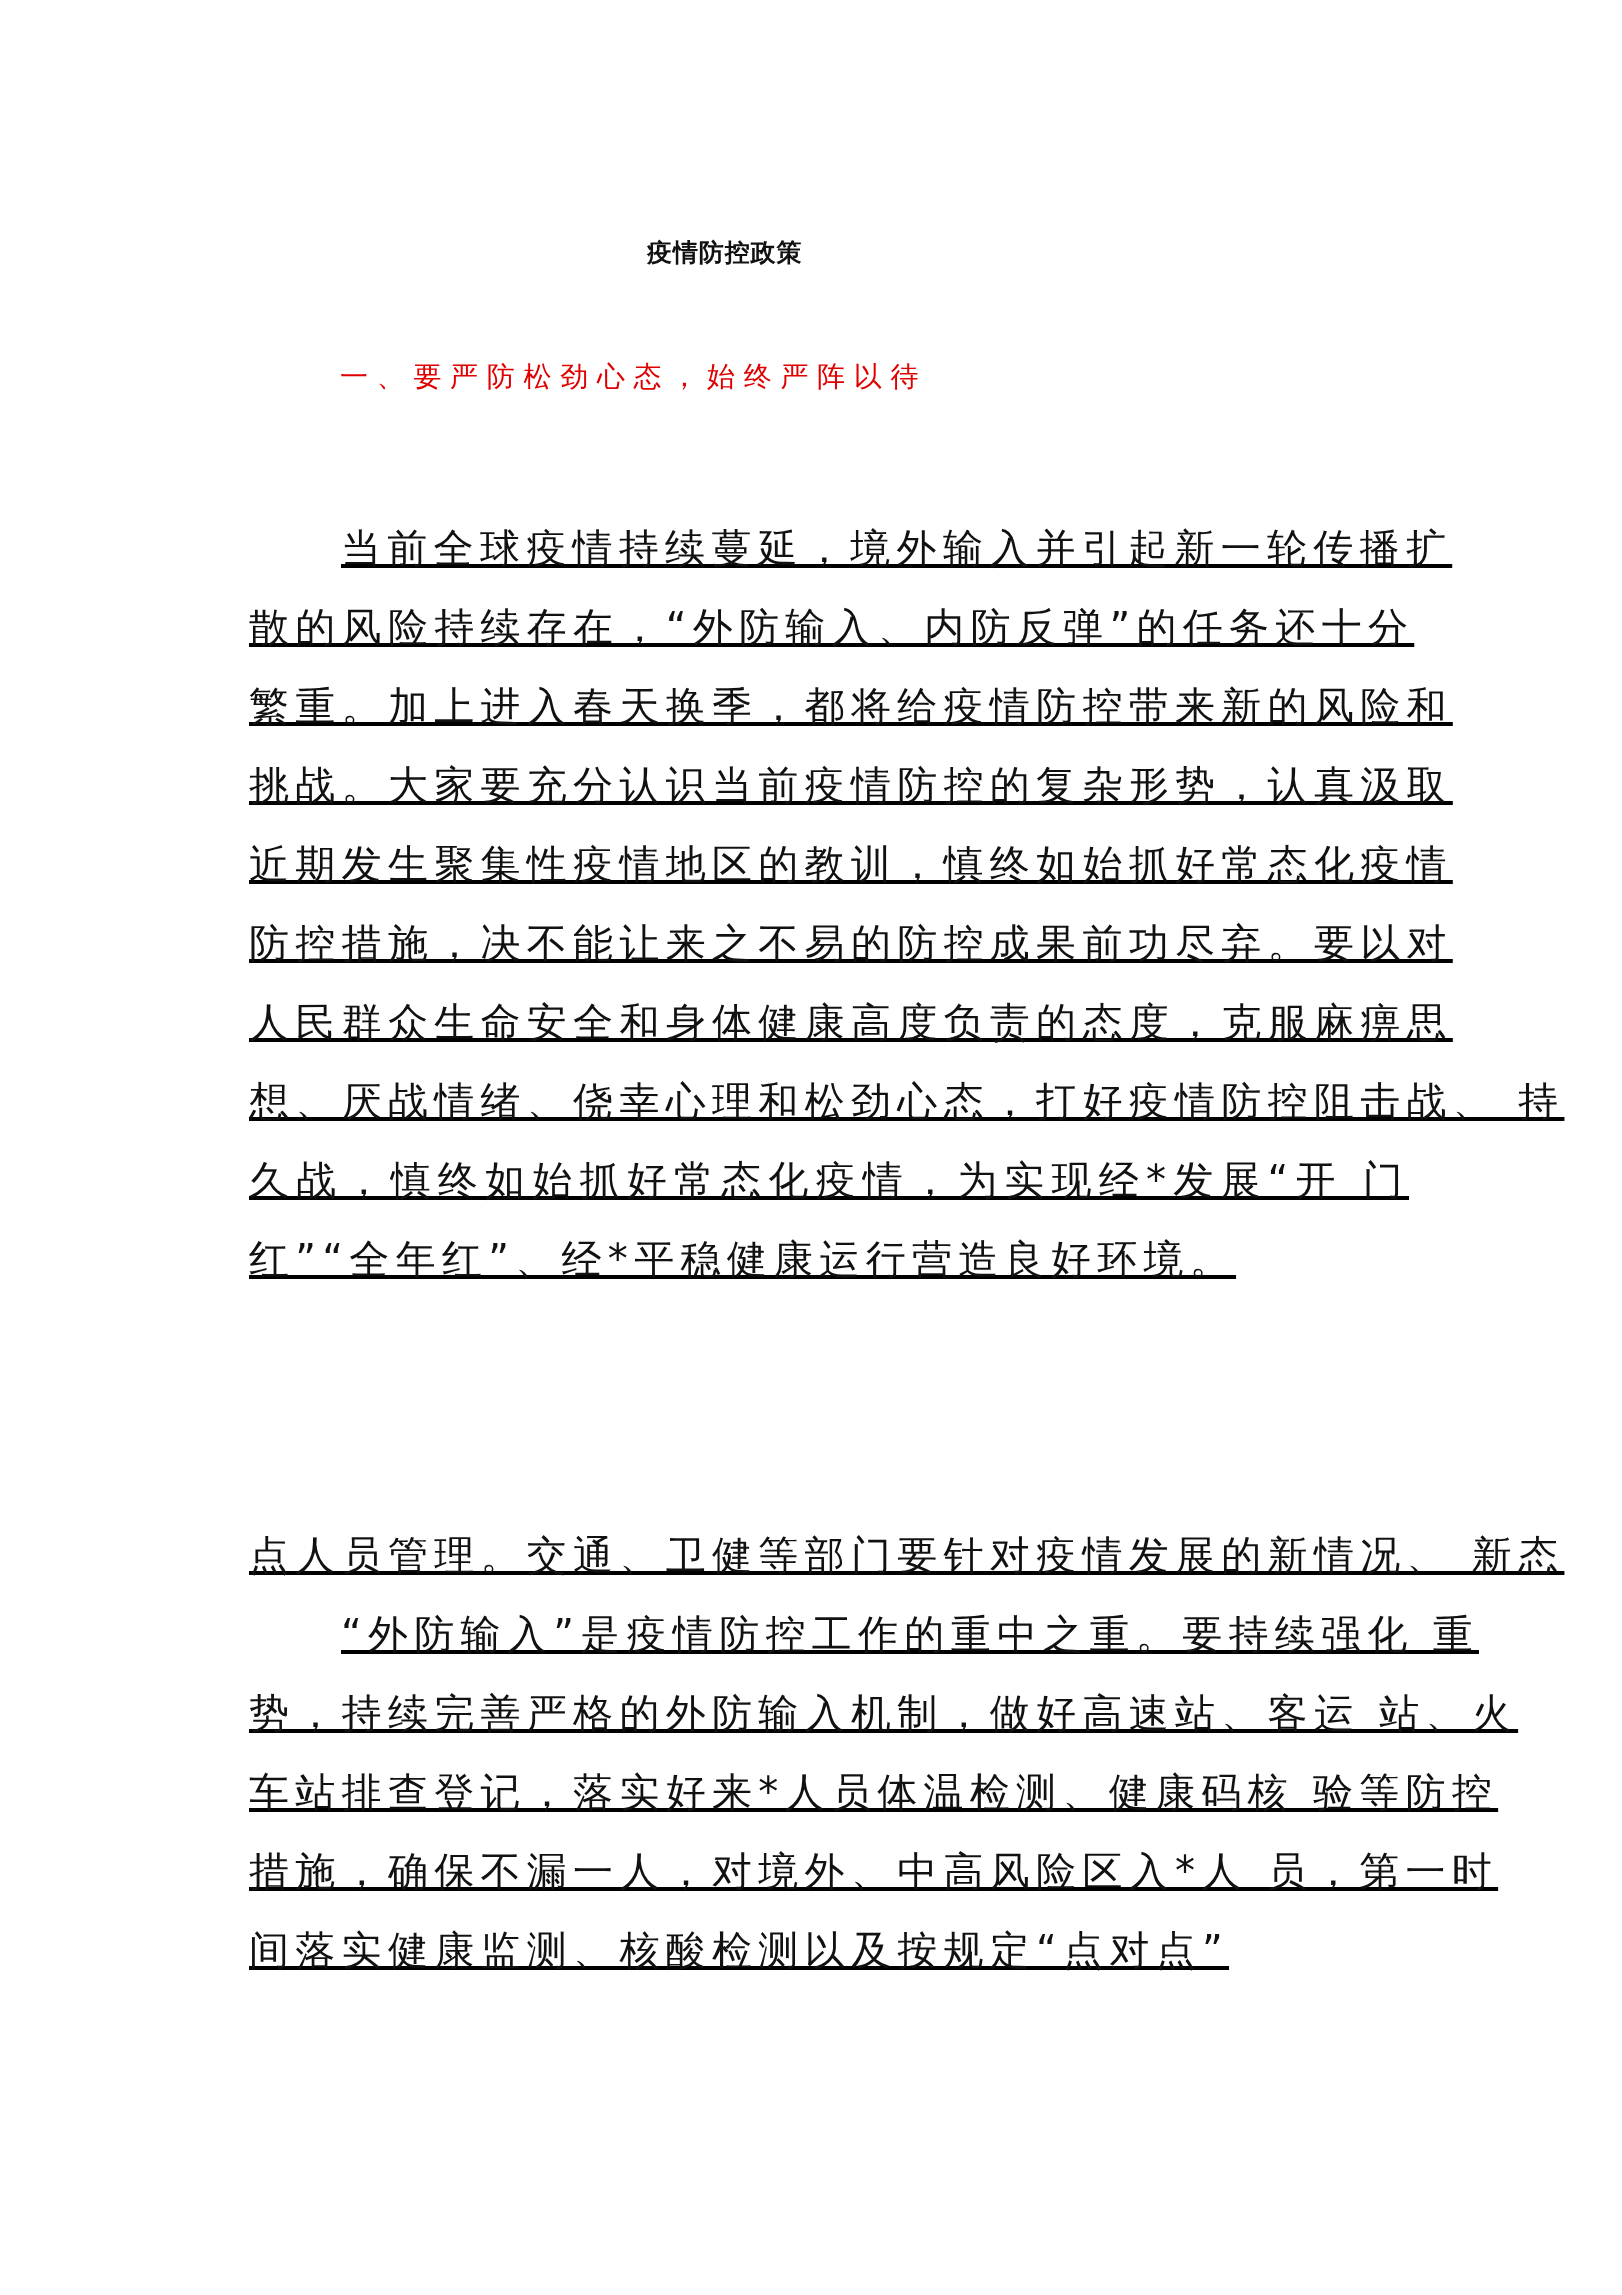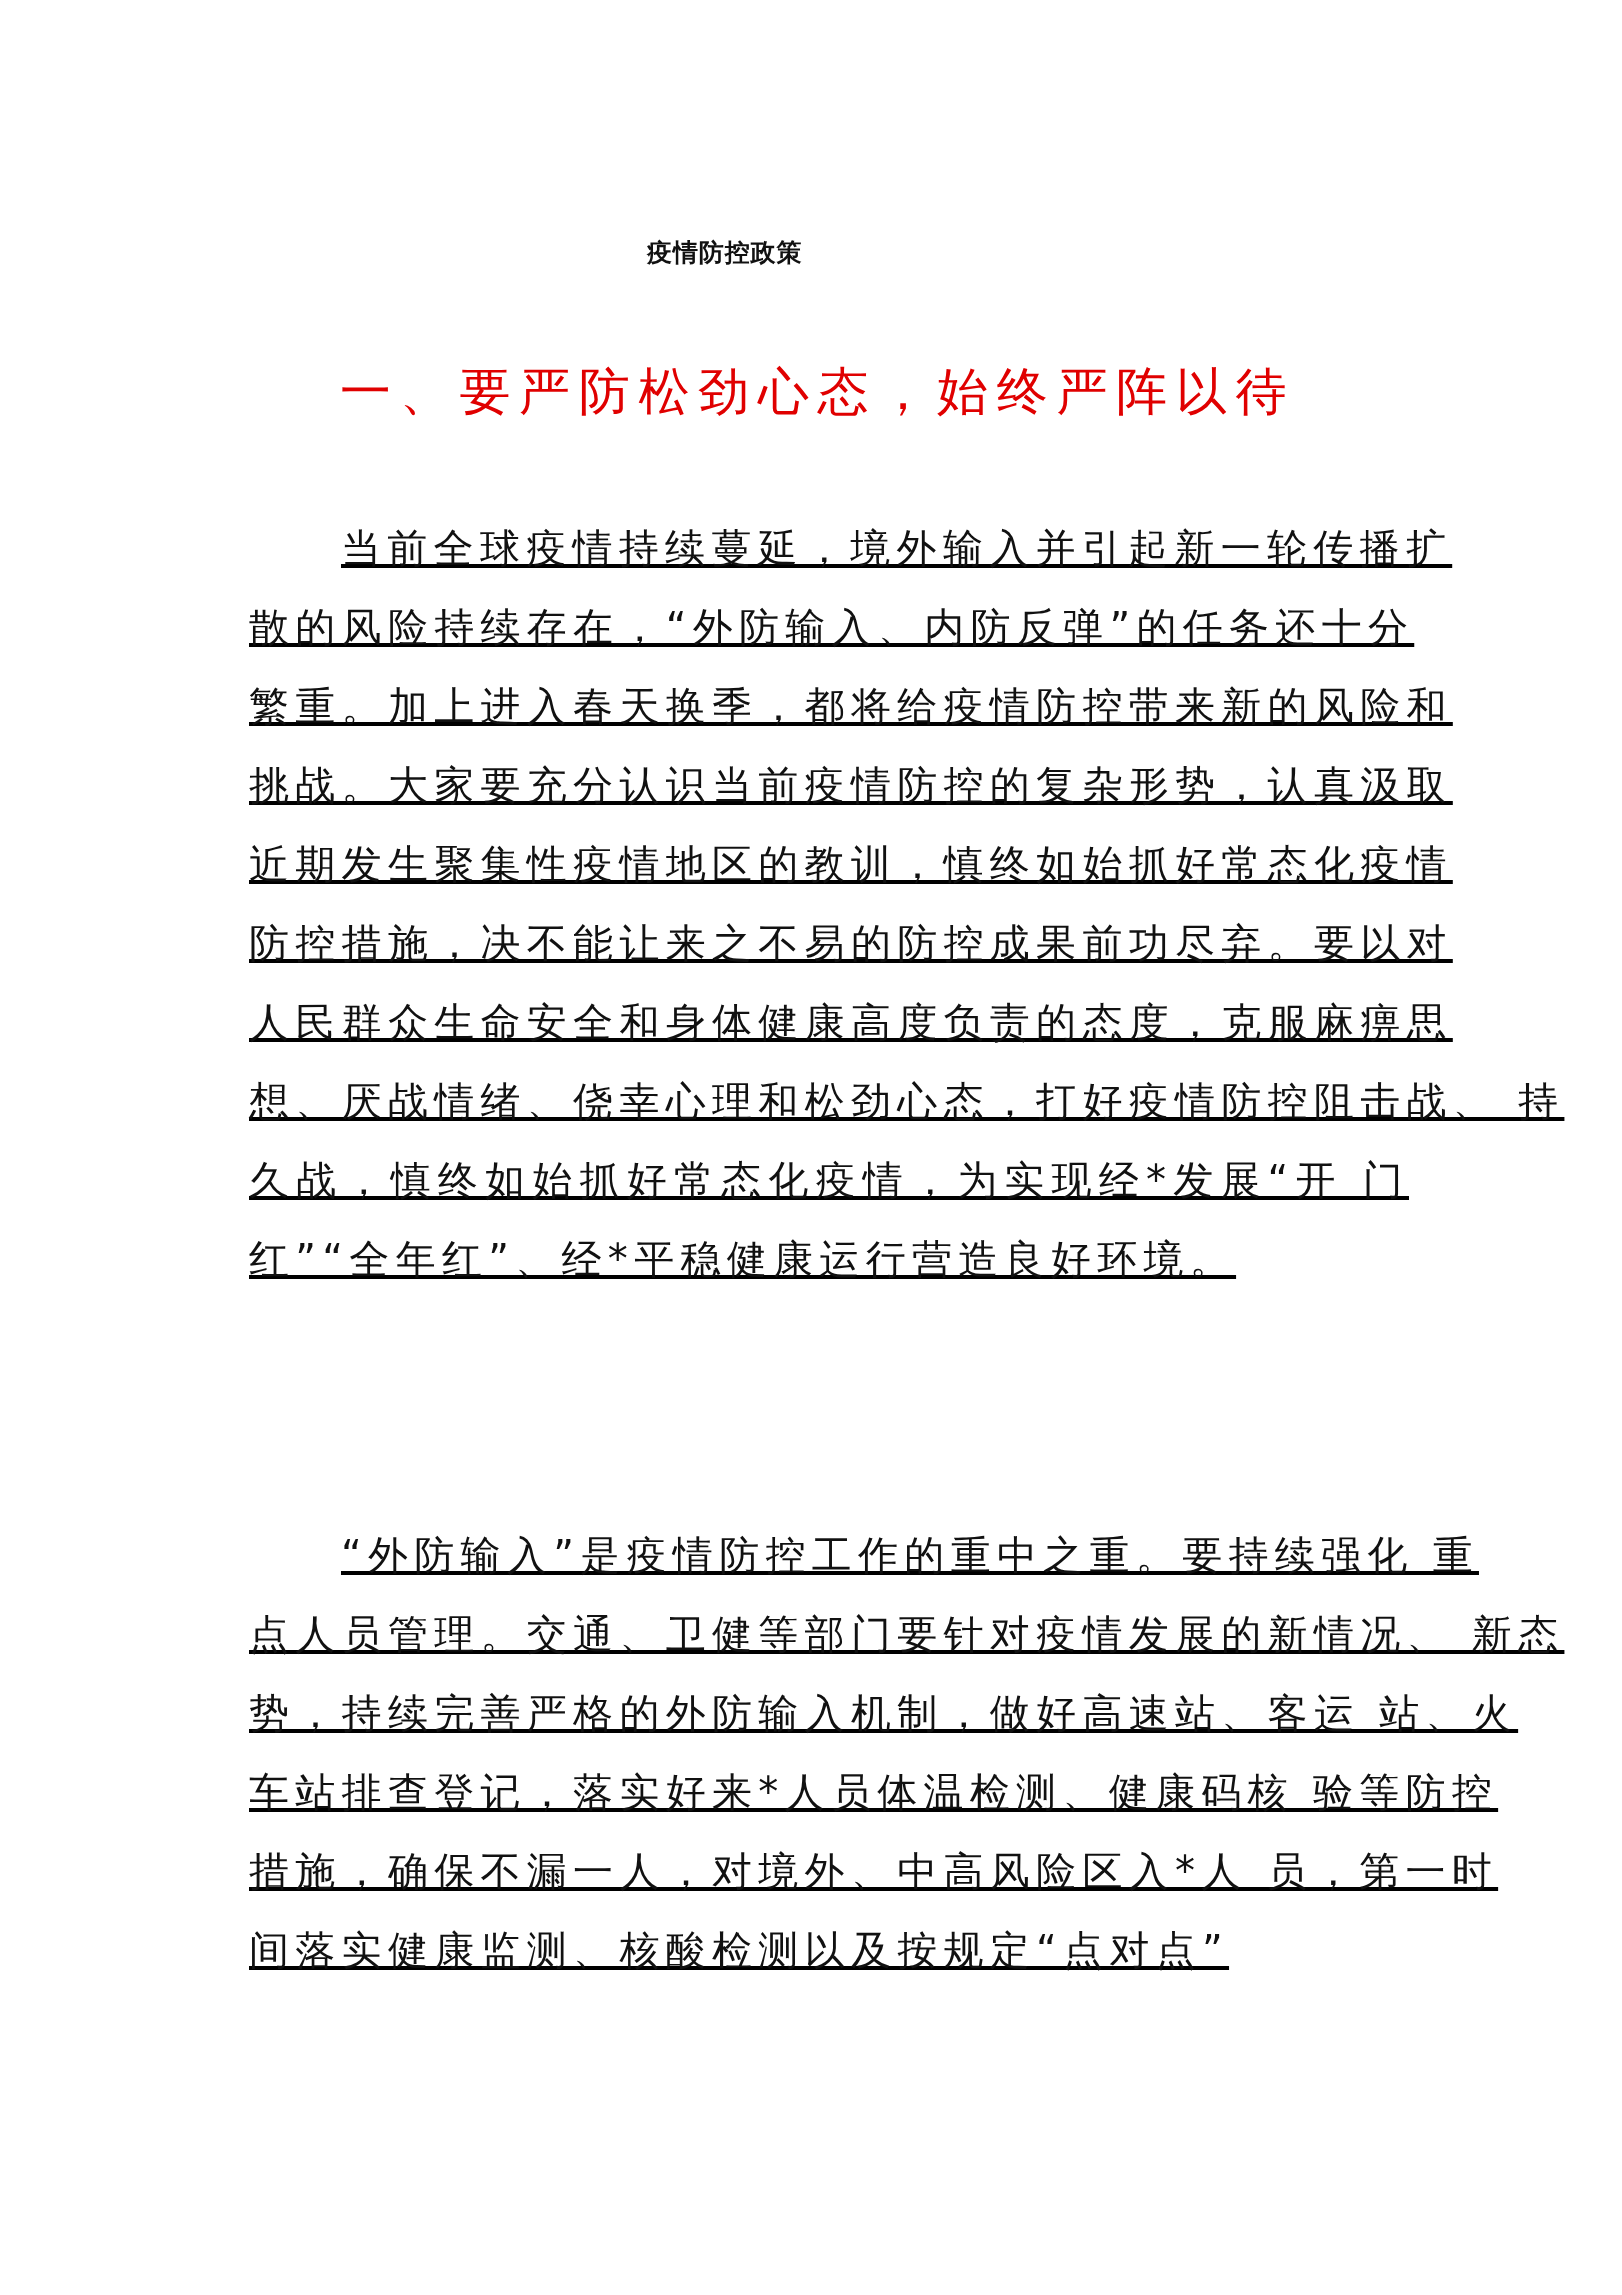--- a/index.html
+++ b/index.html
@@ -7,21 +7,21 @@
     .page { position: absolute; left: 0; top: 0; width: 1594px; height: 2295px; background: #ffffff; }
     .doc-title {
       position: absolute; left: 647px; top: 236px;
       font-family: "DejaVu Sans", sans-serif;
       font-size: 25px; font-weight: bold; color: #111111;
       letter-spacing: 0.9px; white-space: nowrap;
     }
     .heading {
       position: absolute; left: 340px;
       font-family: "DejaVu Serif", serif;
-      font-size: 51px; color: #e00000;
+      font-size: 28px; color: #e00000;
       letter-spacing: 8.7px; white-space: nowrap;
     }
     .heading-1 { top: 358px; }
     .heading-2 { top: 1383px; }
     .para { position: absolute; left: 249px; width: 1160px; text-decoration: underline; }
     .para-1 { top: 522px; }
     .para-2 { top: 1529px; }
     .line {
       height: 79px; line-height: 52px;
       font-family: "DejaVu Sans", sans-serif;
@@ -48,21 +48,21 @@
     <div class="line">近期发生聚集性疫情地区的教训，慎终如始抓好常态化疫情</div>
     <div class="line">防控措施，决不能让来之不易的防控成果前功尽弃。要以对</div>
     <div class="line">人民群众生命安全和身体健康高度负责的态度，克服麻痹思</div>
     <div class="line">想、厌战情绪、侥幸心理和松劲心态，打好疫情防控阻击战、 持</div>
     <div class="line">久战，慎终如始抓好常态化疫情，为实现经*发展“开 门</div>
     <div class="line last">红”“全年红”、经*平稳健康运行营造良好环境。</div>
   </div>
 
 
   <div class="para para-2">
+    <div class="line">点人员管理。交通、卫健等部门要针对疫情发展的新情况、 新态</div>
     <div class="line indent">“外防输入”是疫情防控工作的重中之重。要持续强化 重</div>
-    <div class="line">点人员管理。交通、卫健等部门要针对疫情发展的新情况、 新态</div>
     <div class="line">势，持续完善严格的外防输入机制，做好高速站、客运 站、火</div>
     <div class="line">车站排查登记，落实好来*人员体温检测、健康码核 验等防控</div>
     <div class="line">措施，确保不漏一人，对境外、中高风险区入*人 员，第一时</div>
     <div class="line last">间落实健康监测、核酸检测以及按规定“点对点”</div>
   </div>
 </div>
 
 
 </body></html>

